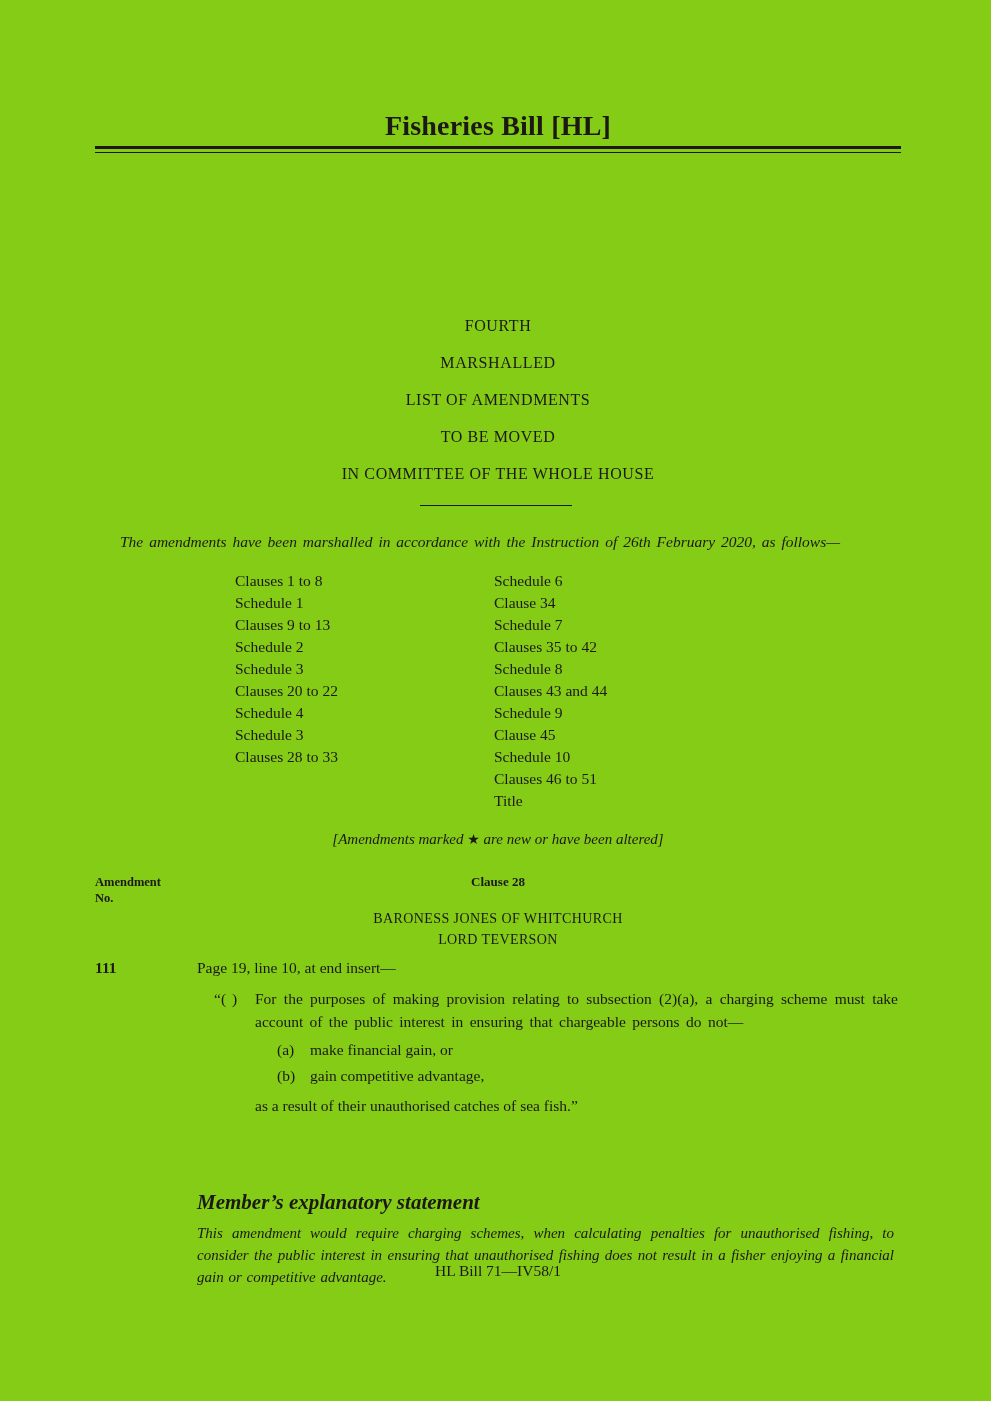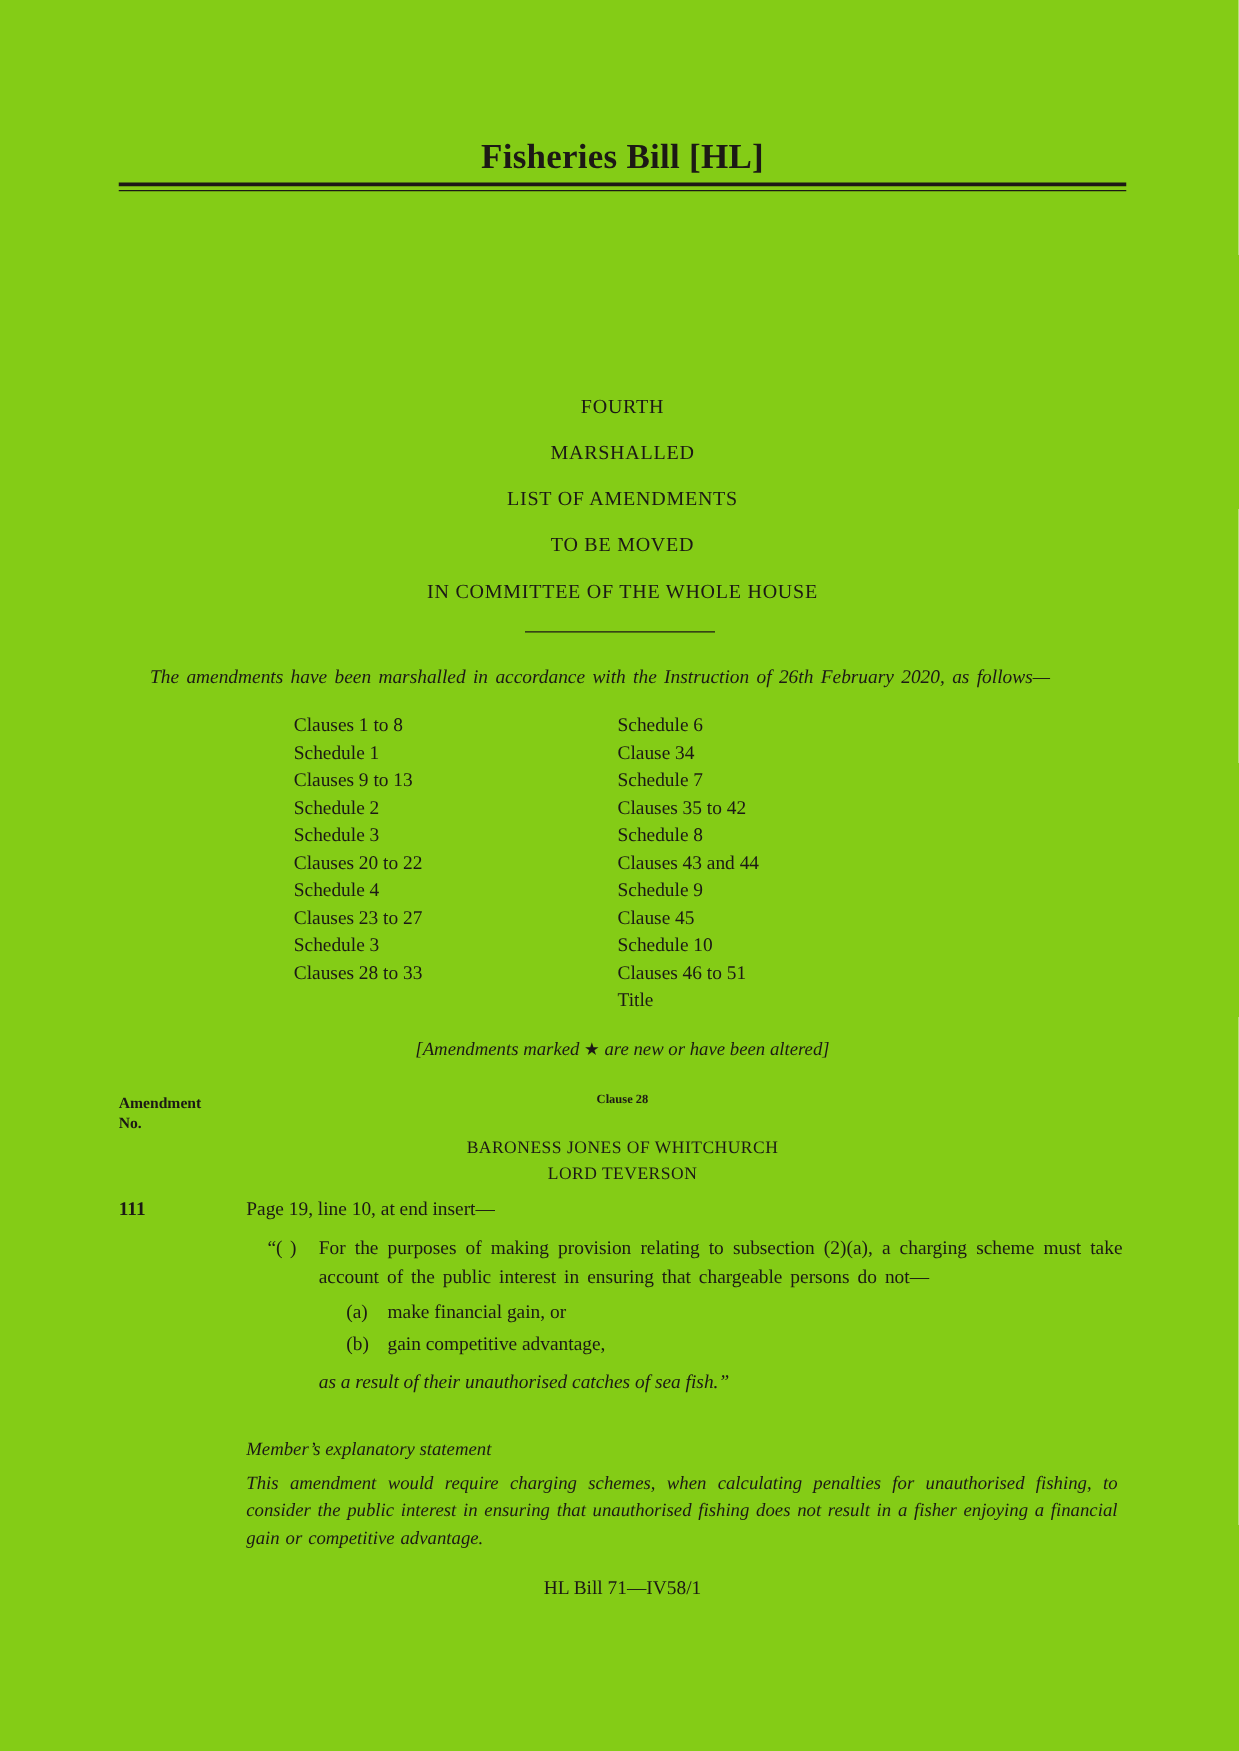--- a/index.html
+++ b/index.html
@@ -102,21 +102,21 @@
     font-weight: bold;
     line-height: 16px;
   }
 
   .clause-heading {
     position: absolute;
     top: 874px;
     left: 95px;
     width: 806px;
     text-align: center;
-    font-size: 10px;
+    font-size: 13px;
     font-weight: bold;
   }
   .movers {
     position: absolute;
     top: 908px;
     left: 95px;
     width: 806px;
     text-align: center;
   }
   .movers .mover {
@@ -163,33 +163,34 @@
     left: -41px;
     top: 0;
     word-spacing: 2px;
   }
   .quote-items { margin-top: 4px; }
   .quote-item {
     margin-left: 22px;
     line-height: 26px;
   }
   .quote-item .item-label { display: inline-block; width: 33px; }
-  .quote-closing { margin-top: 5px; font-style: italic; }
+  .quote-closing { margin-top: 5px; }
 
   .explanatory {
     position: absolute;
     top: 1152px;
     left: 197px;
     width: 697px;
   }
   .explanatory-heading {
-    font-size: 15px;
-    font-weight: normal;
+    font-size: 21px;
+    font-weight: bold;
     font-style: italic;
     margin-bottom: 7px;
+    margin-top: 38px;
   }
   .explanatory-text {
     font-size: 15px;
     font-style: italic;
     line-height: 22px;
     text-align: justify;
     word-spacing: 1px;
   }
 
   .footer {
@@ -224,21 +225,20 @@
 
   <div class="marshal-cols">
     <div class="marshal-col">
       <div class="item">Clauses 1 to 8</div>
       <div class="item">Schedule 1</div>
       <div class="item">Clauses 9 to 13</div>
       <div class="item">Schedule 2</div>
       <div class="item">Schedule 3</div>
       <div class="item">Clauses 20 to 22</div>
       <div class="item">Schedule 4</div>
-      <div class="item">Clauses 23 to 27</div>
       <div class="item">Schedule 3</div>
       <div class="item">Clauses 28 to 33</div>
     </div>
     <div class="marshal-col">
       <div class="item">Schedule 6</div>
       <div class="item">Clause 34</div>
       <div class="item">Schedule 7</div>
       <div class="item">Clauses 35 to 42</div>
       <div class="item">Schedule 8</div>
       <div class="item">Clauses 43 and 44</div>

